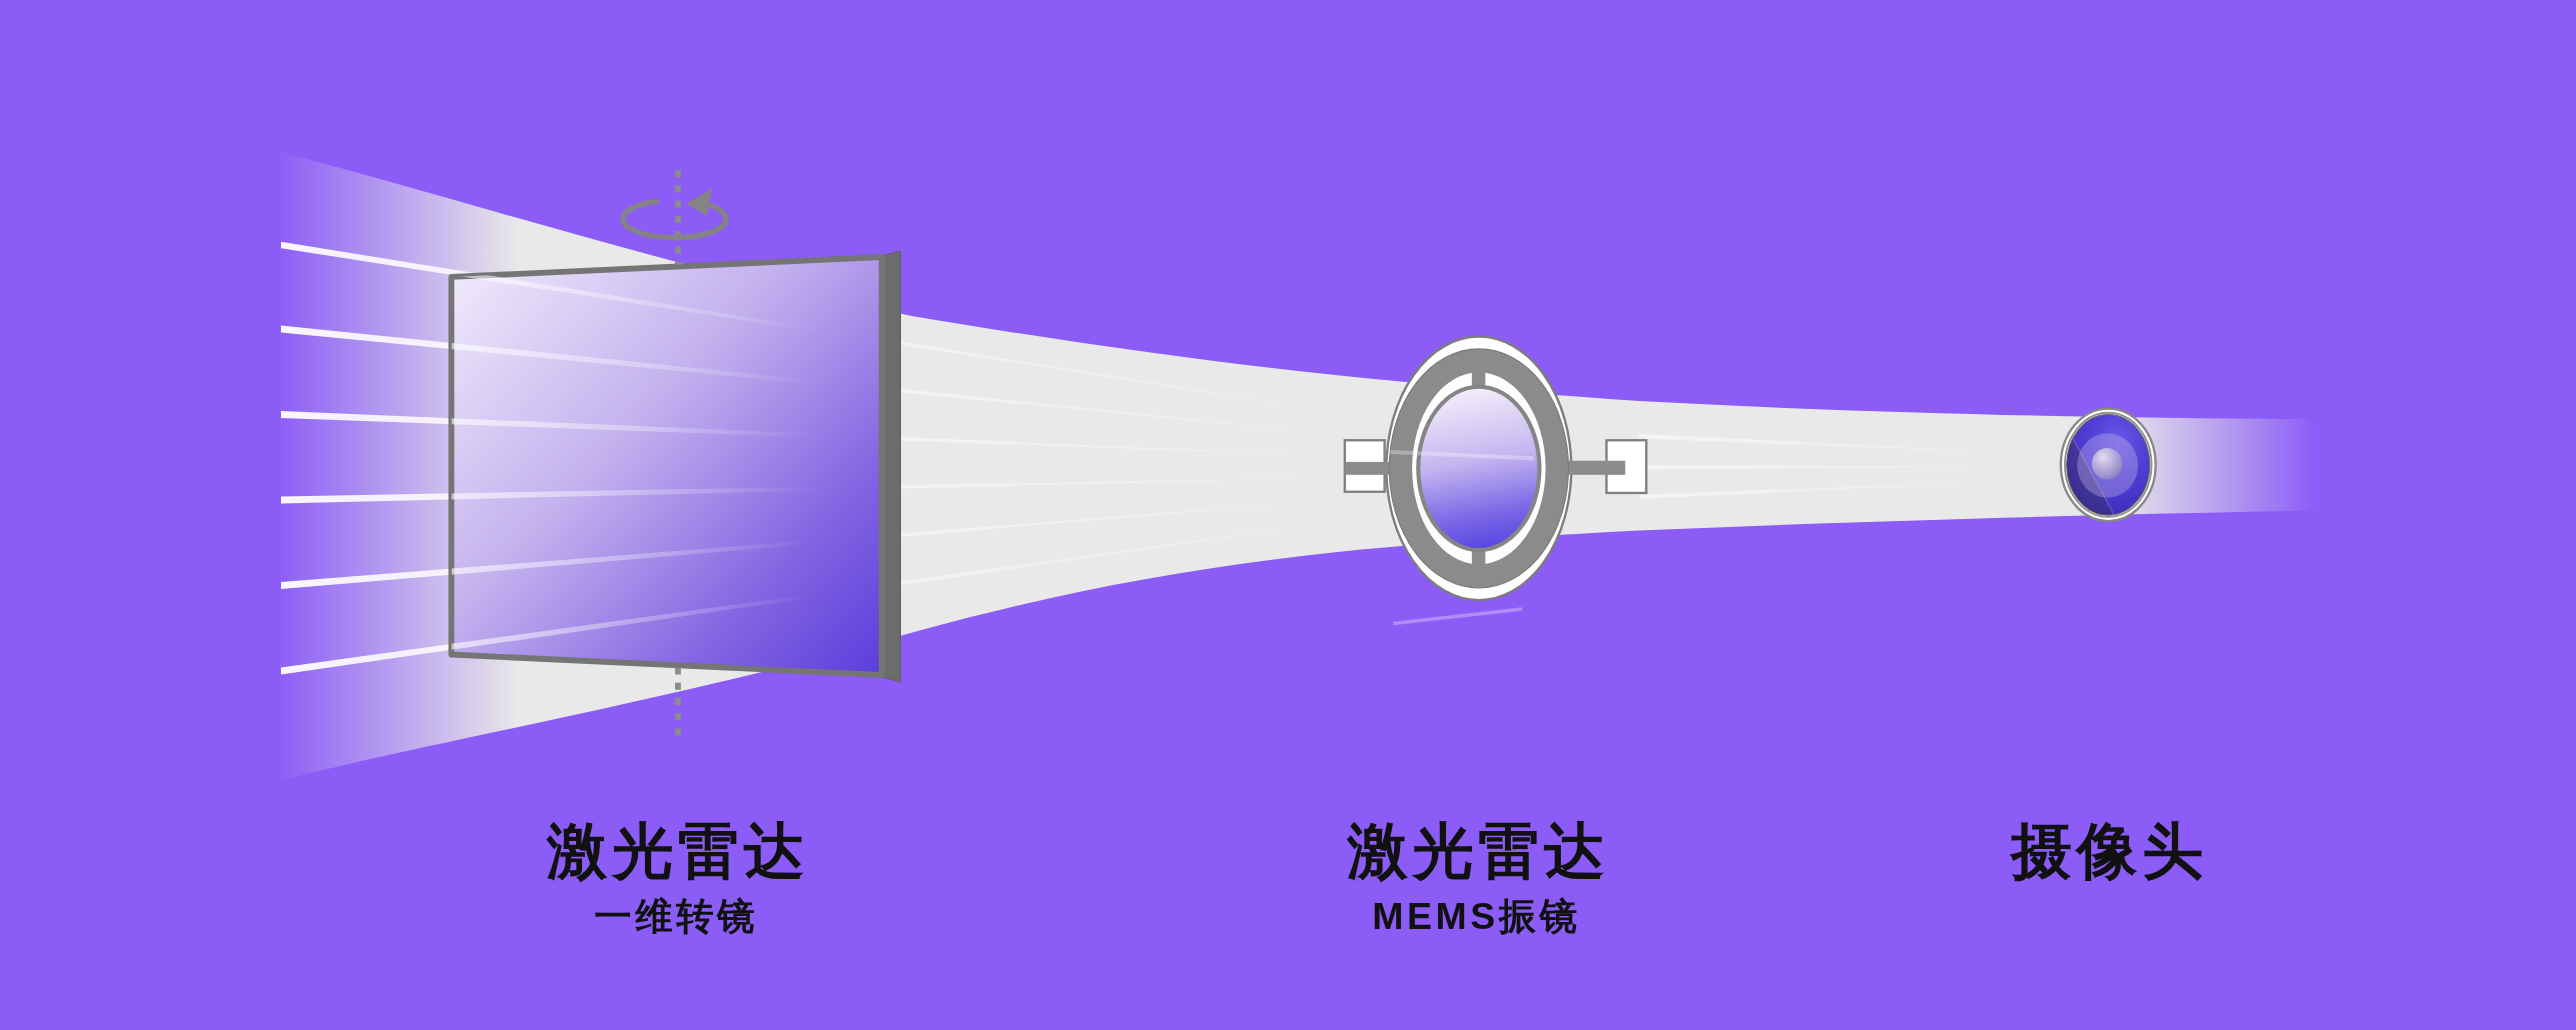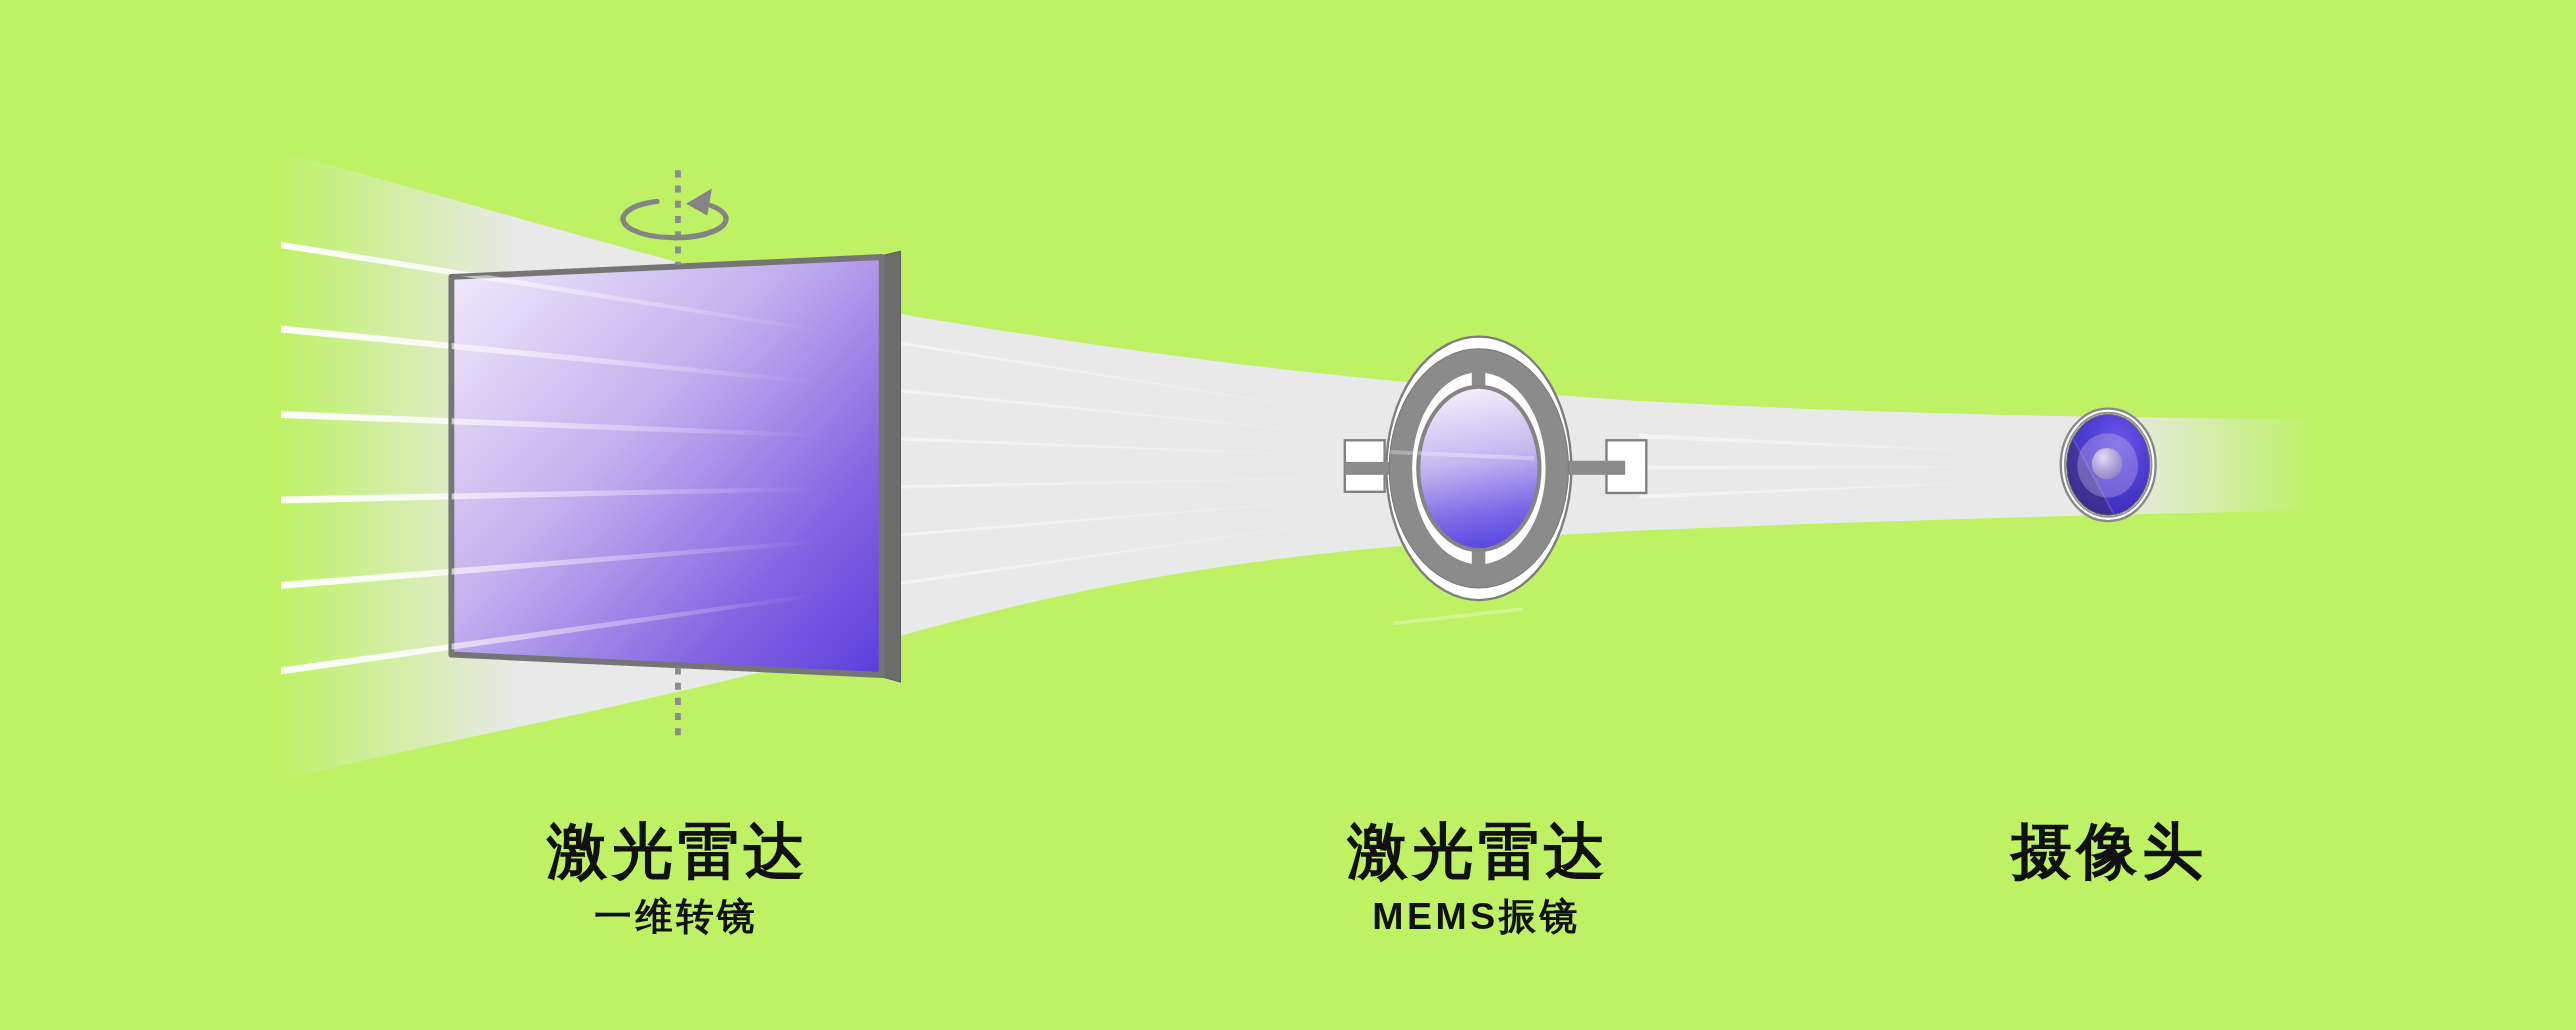--- a/index.html
+++ b/index.html
@@ -1,19 +1,19 @@
 <!DOCTYPE html>
 <html style="font-size:9.4px"><head>
 <meta charset="utf-8">
 <style>
   html,body{margin:0;padding:0;background:#ffffff;}
   .stage{
     position:relative;
     width:2576px;height:1031px;
-    background:#bef264;
+    background:#8b5cf6;
     overflow:hidden;
     font-family:"Liberation Sans", sans-serif;
   }
   svg{display:block}
   text{
     font-family:"Liberation Sans","DejaVu Sans",sans-serif;
     fill:#111111;
   }
   .title-text{font-size:104px;font-weight:600;letter-spacing:8px;}
   .subtitle-text{font-size:64px;font-weight:600;letter-spacing:6px;}

